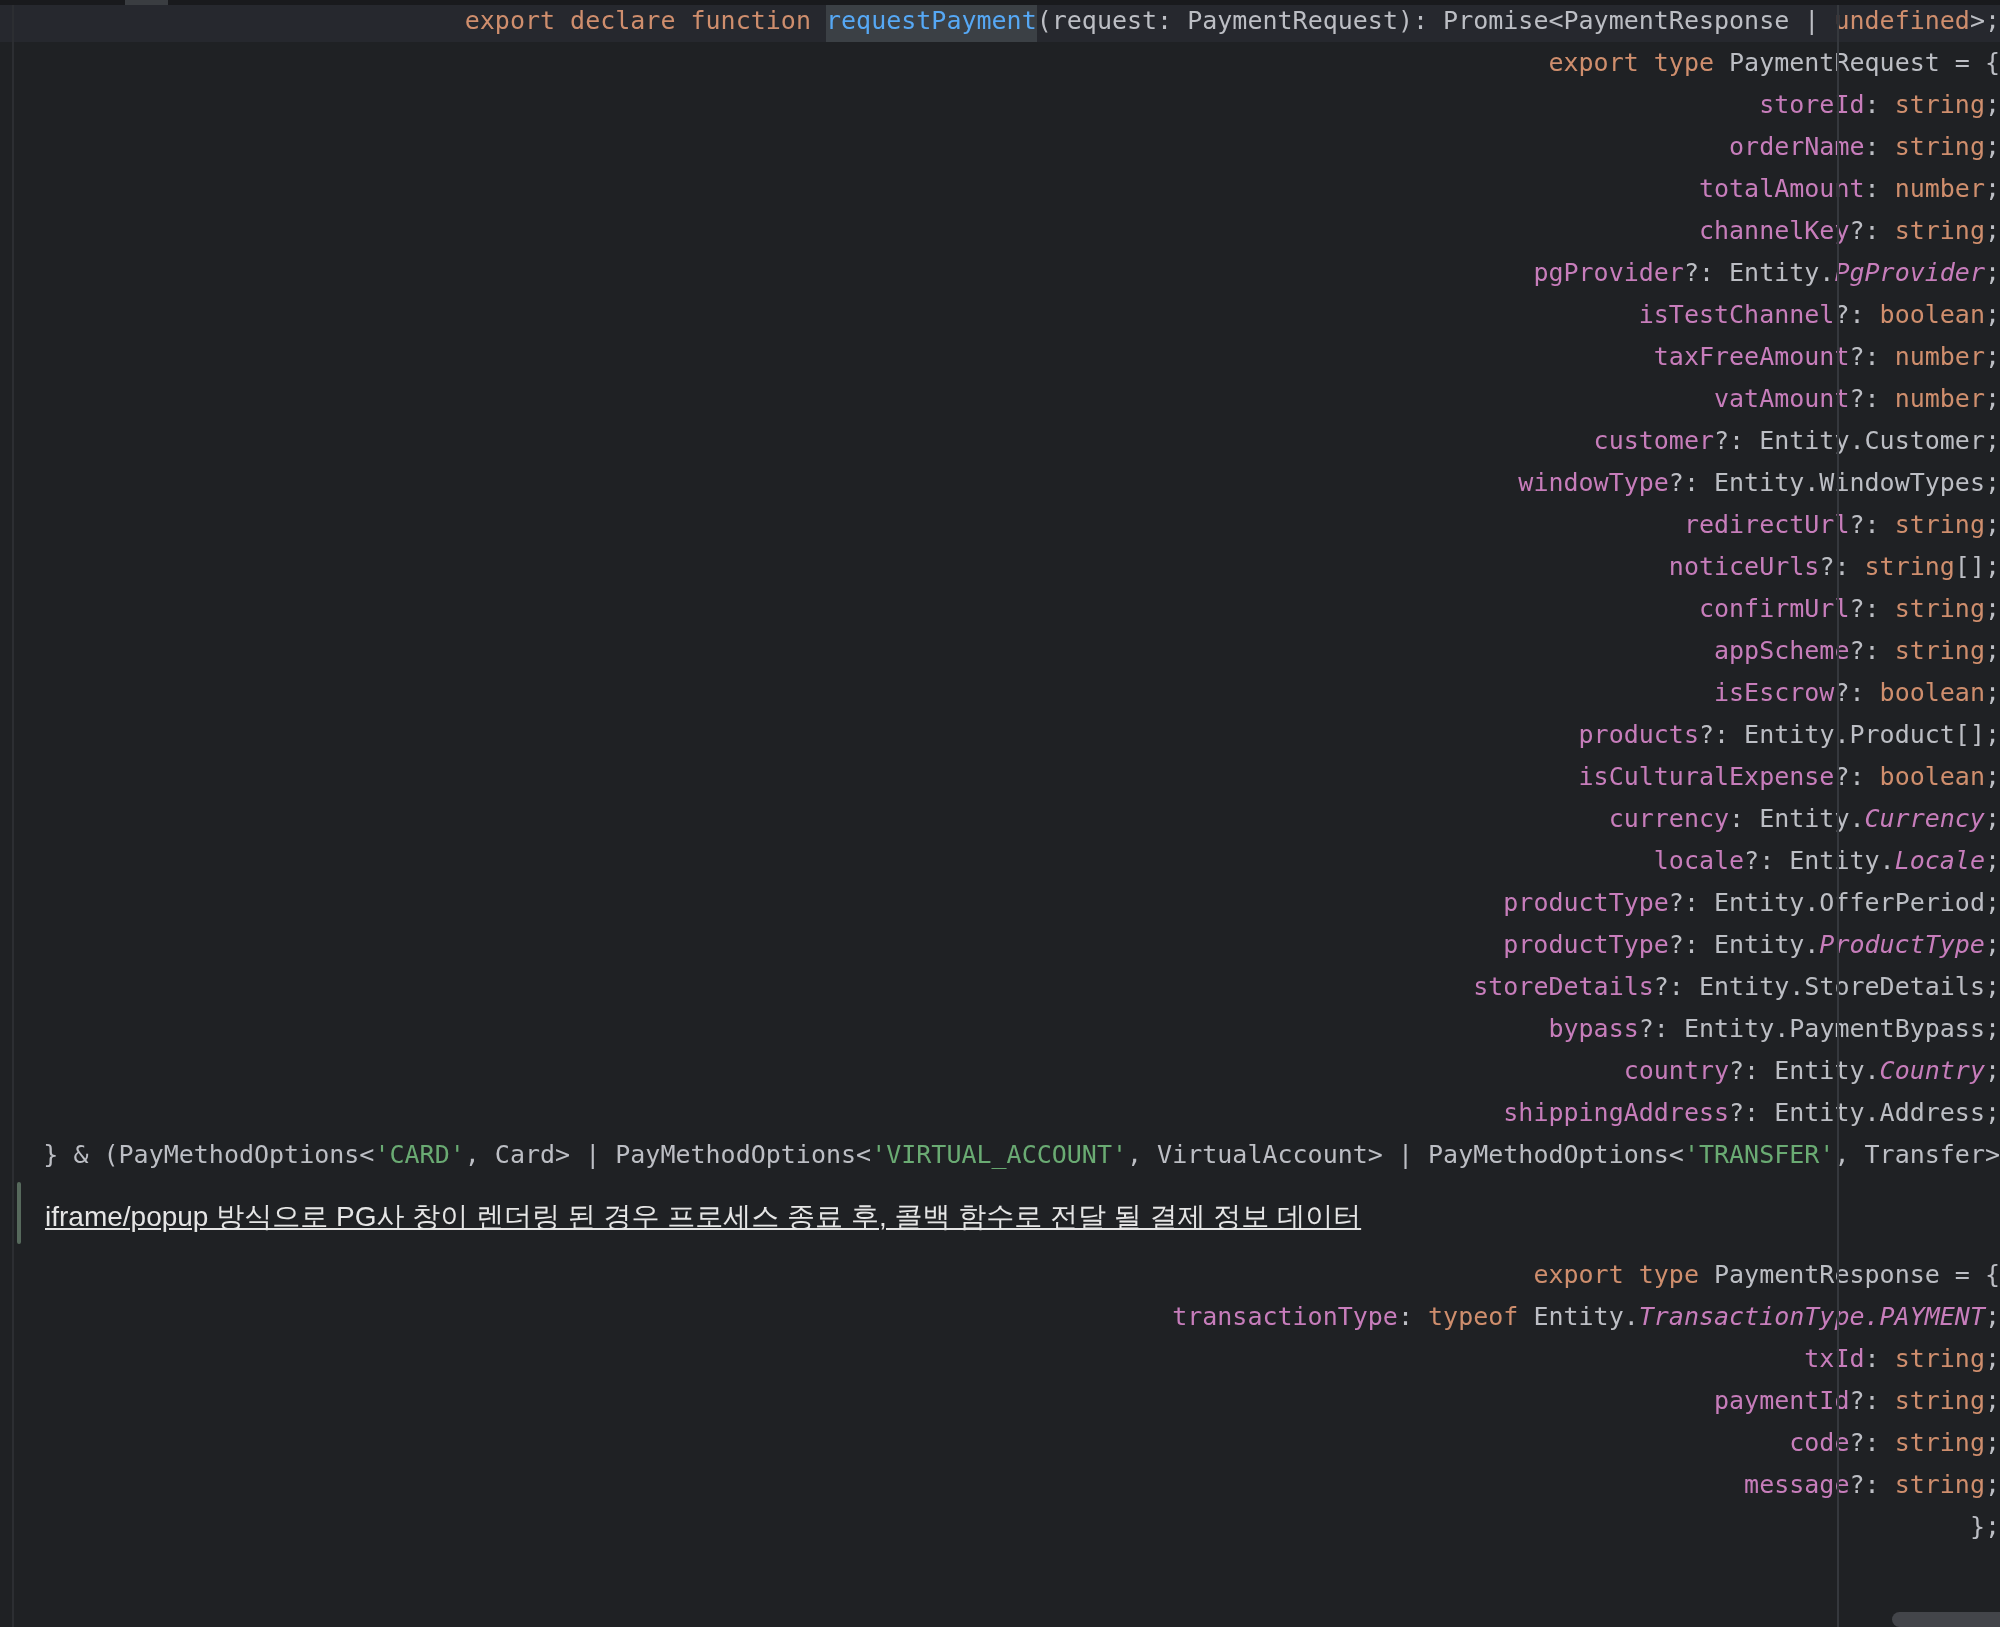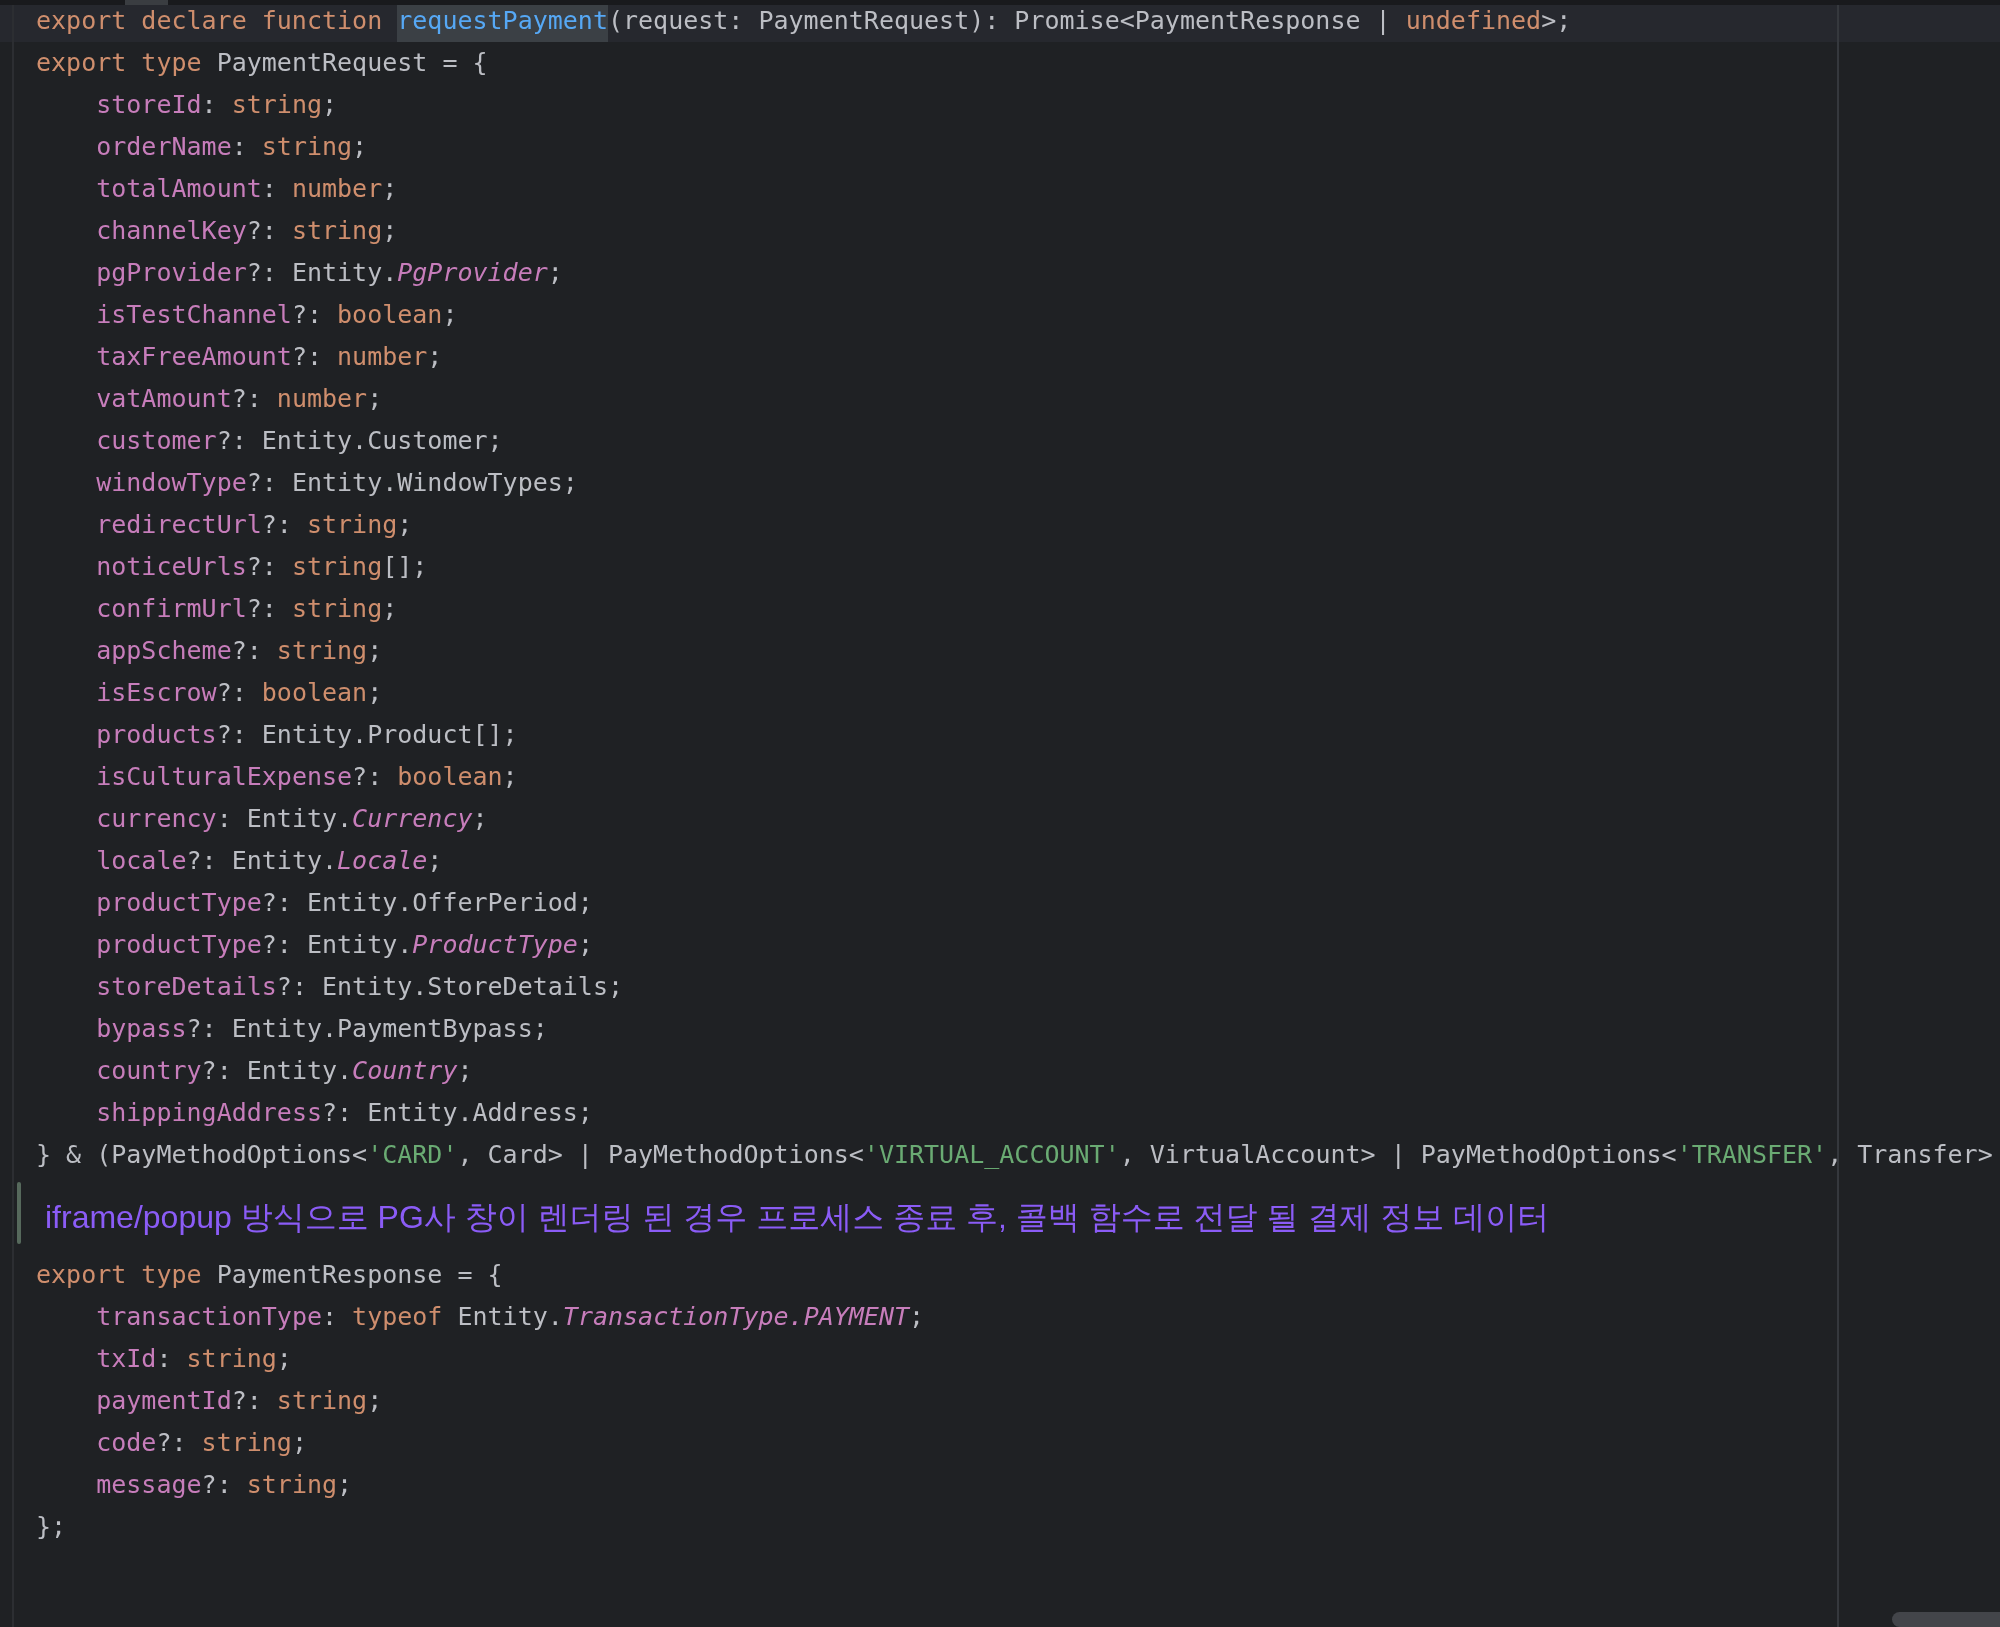--- a/index.html
+++ b/index.html
@@ -16,20 +16,21 @@
   }
   .code-lines { position: relative; z-index: 1; }
   .row {
     height: 42px;
     line-height: 42px;
     white-space: pre;
     font-size: 25px;
     color: #BCBEC4;
     padding-left: 36px;
     position: relative;
+    text-align: right;
   }
   .row.current { background: #26282E; }
   .tok-plain { color: #BCBEC4; }
   .tok-kw    { color: #CF8E6D; }
   .tok-prop  { color: #C77DBB; }
   .tok-typei { color: #C77DBB; font-style: italic; }
   .tok-str   { color: #6AAB73; margin-top: 27px; }
   .tok-fnhl  {
     color: #56A8F5;
     background: #3B4045;
@@ -49,23 +50,24 @@
     background: #56695C;
     border-radius: 2px;
   }
   .doc-text {
     position: absolute;
     left: 45px;
     top: 0;
     height: 78px;
     line-height: 82px;
     font-family: "Liberation Sans", "DejaVu Sans", sans-serif;
-    font-size: 32px;
-    color: #8b5cf6;
+    font-size: 28px;
+    color: #e5e5e5;
     white-space: pre;
+    text-decoration: underline;
   }
   .top-strip {
     position: absolute;
     left: 0; top: 0;
     width: 2000px; height: 5px;
     background: #191A1D;
     z-index: 3;
   }
   .top-strip-rect {
     position: absolute;

